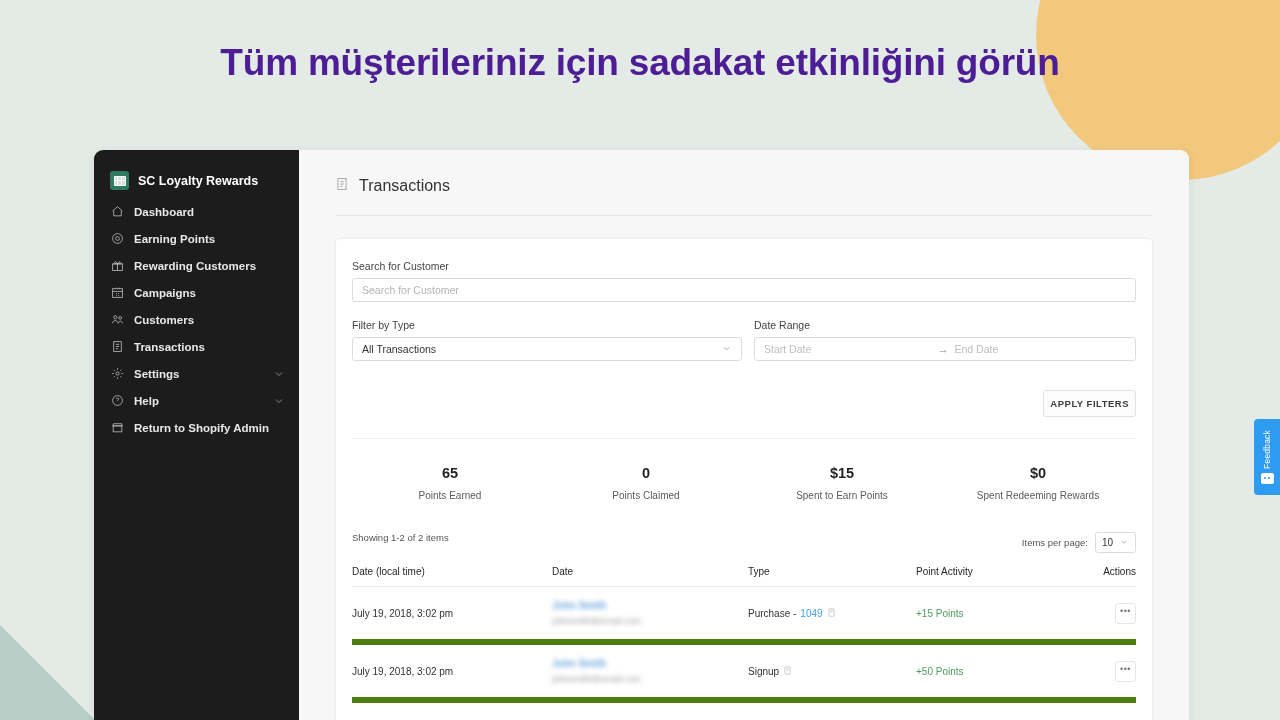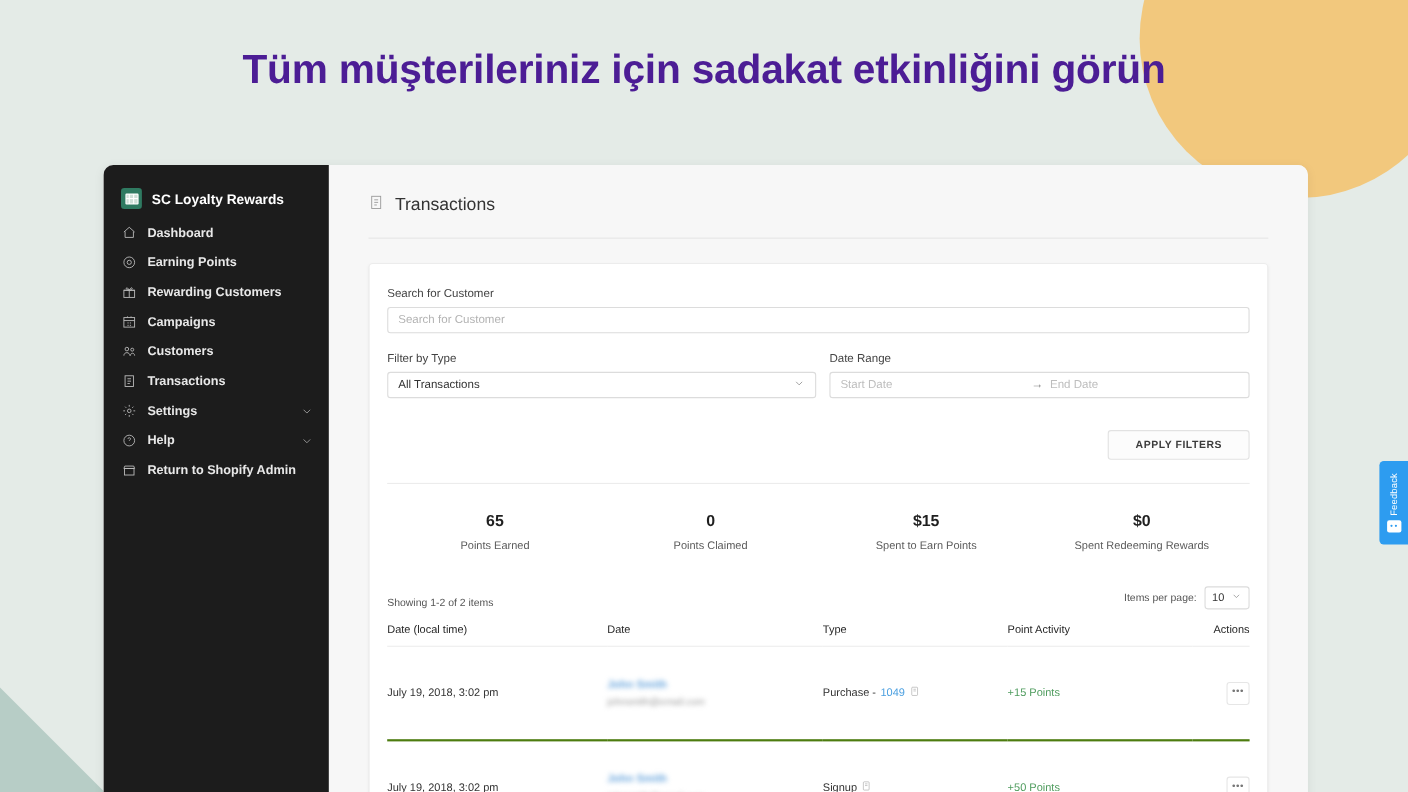--- a/index.html
+++ b/index.html
@@ -214,40 +214,40 @@
     margin-top: 29px;
   }
   .apply-btn {
     border: 1px solid #e2e2e2;
     background: #fcfcfc;
     border-radius: 3px;
     font-size: 9.5px;
     font-weight: 700;
     letter-spacing: .5px;
     color: #3c3c3c;
-    padding: 7px 24px;
+    padding: 7px 6px;
     cursor: pointer;
     font-family: inherit;
   }
 
   
   .stats {
     display: flex;
     margin-top: 21px;
     padding-top: 26px;
     border-top: 1px solid #ececec;
   }
   .stat { flex: 1; text-align: center; }
   .stat-val { font-size: 14.5px; font-weight: 700; color: #1f1f1f; }
   .stat-lbl { font-size: 10px; color: #5b5b5b; margin-top: 9px; }
 
   
   .page-row {
     display: flex;
-    align-items: flex-end;
+    align-items: flex-start;
     margin-top: 31px;
   }
   .showing { font-size: 9.5px; color: #555; flex: 1; }
   .ipp-wrap { display: flex; align-items: center; gap: 7px; }
   .ipp-label { font-size: 9.5px; color: #555; }
   .ipp-select {
     border: 1px solid #dcdcdc;
     border-radius: 3px;
     height: 21px;
     display: flex;
@@ -266,22 +266,22 @@
   table.tx th {
     text-align: left;
     font-size: 10px;
     font-weight: 400;
     color: #262626;
     padding: 0 0 9px 0;
     border-bottom: 1px solid #ededed;
   }
   table.tx th.right, table.tx td.right { text-align: right; }
   table.tx td {
-    padding: 29px 0;
-    border-bottom: 2px solid #4d7c0f;
+    padding: 13px 0;
+    border-bottom: 6px solid #4d7c0f;
     font-size: 10px;
     color: #333;
     vertical-align: middle;
   }
   .col-date { width: 200px; }
   .col-name { width: 196px; }
   .col-type { width: 168px; }
   .col-pts  { width: 168px; }
 
   .cust-name {

